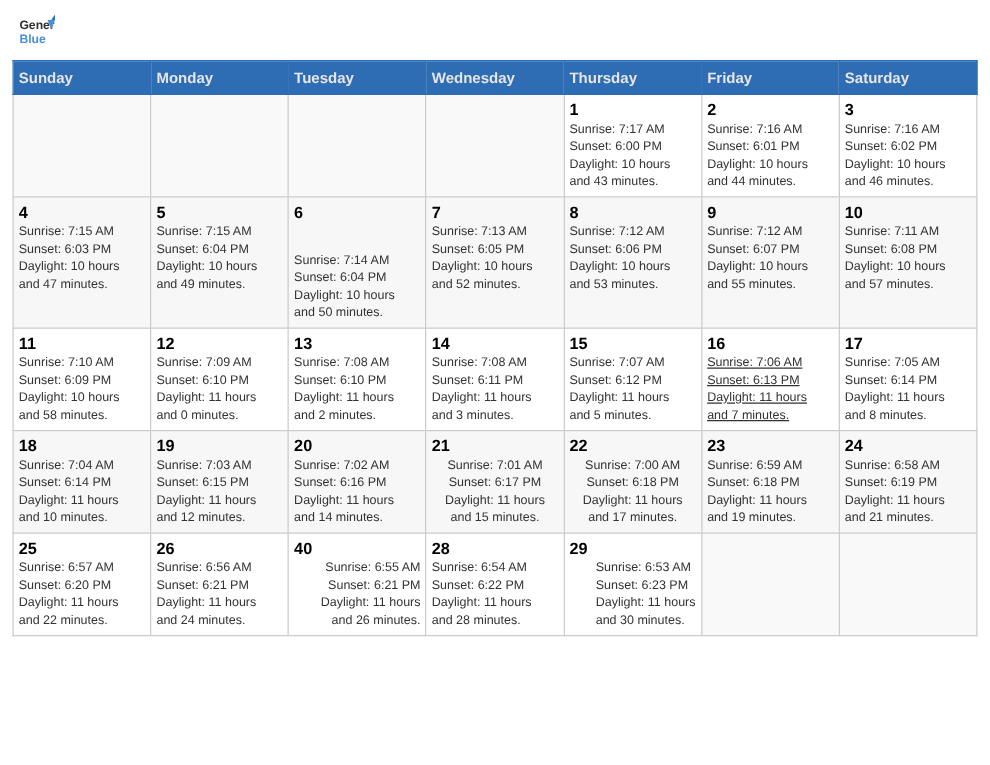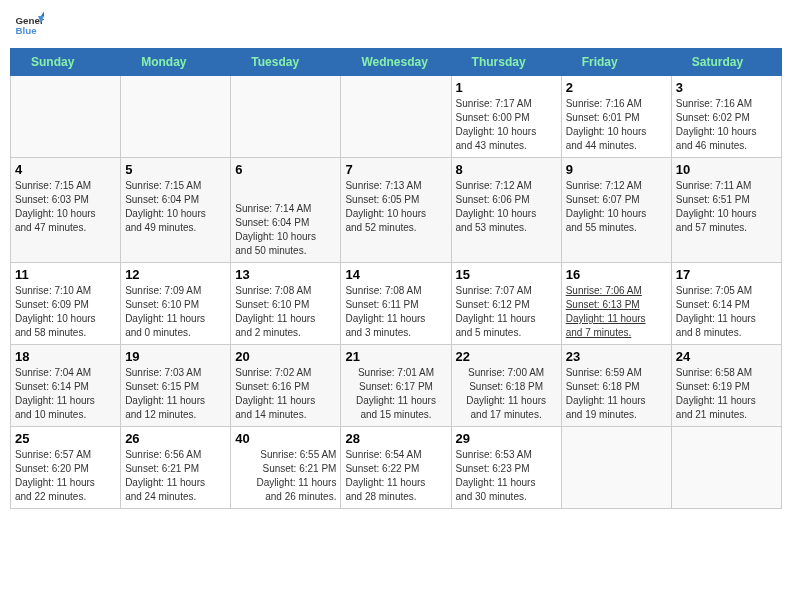--- a/index.html
+++ b/index.html
@@ -36,22 +36,22 @@
       font-size: 16px;
       color: #555;
     }
     table {
       width: 100%;
       border-collapse: collapse;
       font-size: 11px;
     }
     thead tr th {
       background-color: #2e6db4;
-      color: #86efac;
-      padding: 6px 20px;
+      color: #e5e5e5;
+      padding: 6px 4px;
       text-align: left;
       font-size: 12px;
       border: 1px solid #2e6db4;
     }
     tbody tr td {
       border: 1px solid #ccc;
       padding: 4px;
       vertical-align: top;
       width: calc(100% / 7);
       height: 80px;
@@ -175,21 +175,21 @@
         <td>
           <span class="day-number">9</span>
           <div class="day-info" style="white-space: pre-line;">Sunrise: 7:12 AM
 Sunset: 6:07 PM
 Daylight: 10 hours
 and 55 minutes.</div>
         </td>
         <td>
           <span class="day-number">10</span>
           <div class="day-info" style="white-space: pre-line;">Sunrise: 7:11 AM
-Sunset: 6:51 PM
+Sunset: 6:08 PM
 Daylight: 10 hours
 and 57 minutes.</div>
         </td>
       </tr>
       <tr>
         <td>
           <span class="day-number">11</span>
           <div class="day-info" style="white-space: pre-line;">Sunrise: 7:10 AM
 Sunset: 6:09 PM
 Daylight: 10 hours
@@ -313,21 +313,21 @@
         </td>
         <td>
           <span class="day-number">28</span>
           <div class="day-info" style="white-space: pre-line;">Sunrise: 6:54 AM
 Sunset: 6:22 PM
 Daylight: 11 hours
 and 28 minutes.</div>
         </td>
         <td>
           <span class="day-number">29</span>
-          <div class="day-info" style="white-space: pre-line;">Sunrise: 6:53 AM
+          <div class="day-info" style="white-space: pre-line; margin-left: 21px;">Sunrise: 6:53 AM
 Sunset: 6:23 PM
 Daylight: 11 hours
 and 30 minutes.</div>
         </td>
         <td class="empty-cell"></td>
         <td class="empty-cell"></td>
       </tr>
     </tbody>
 </table>
 

